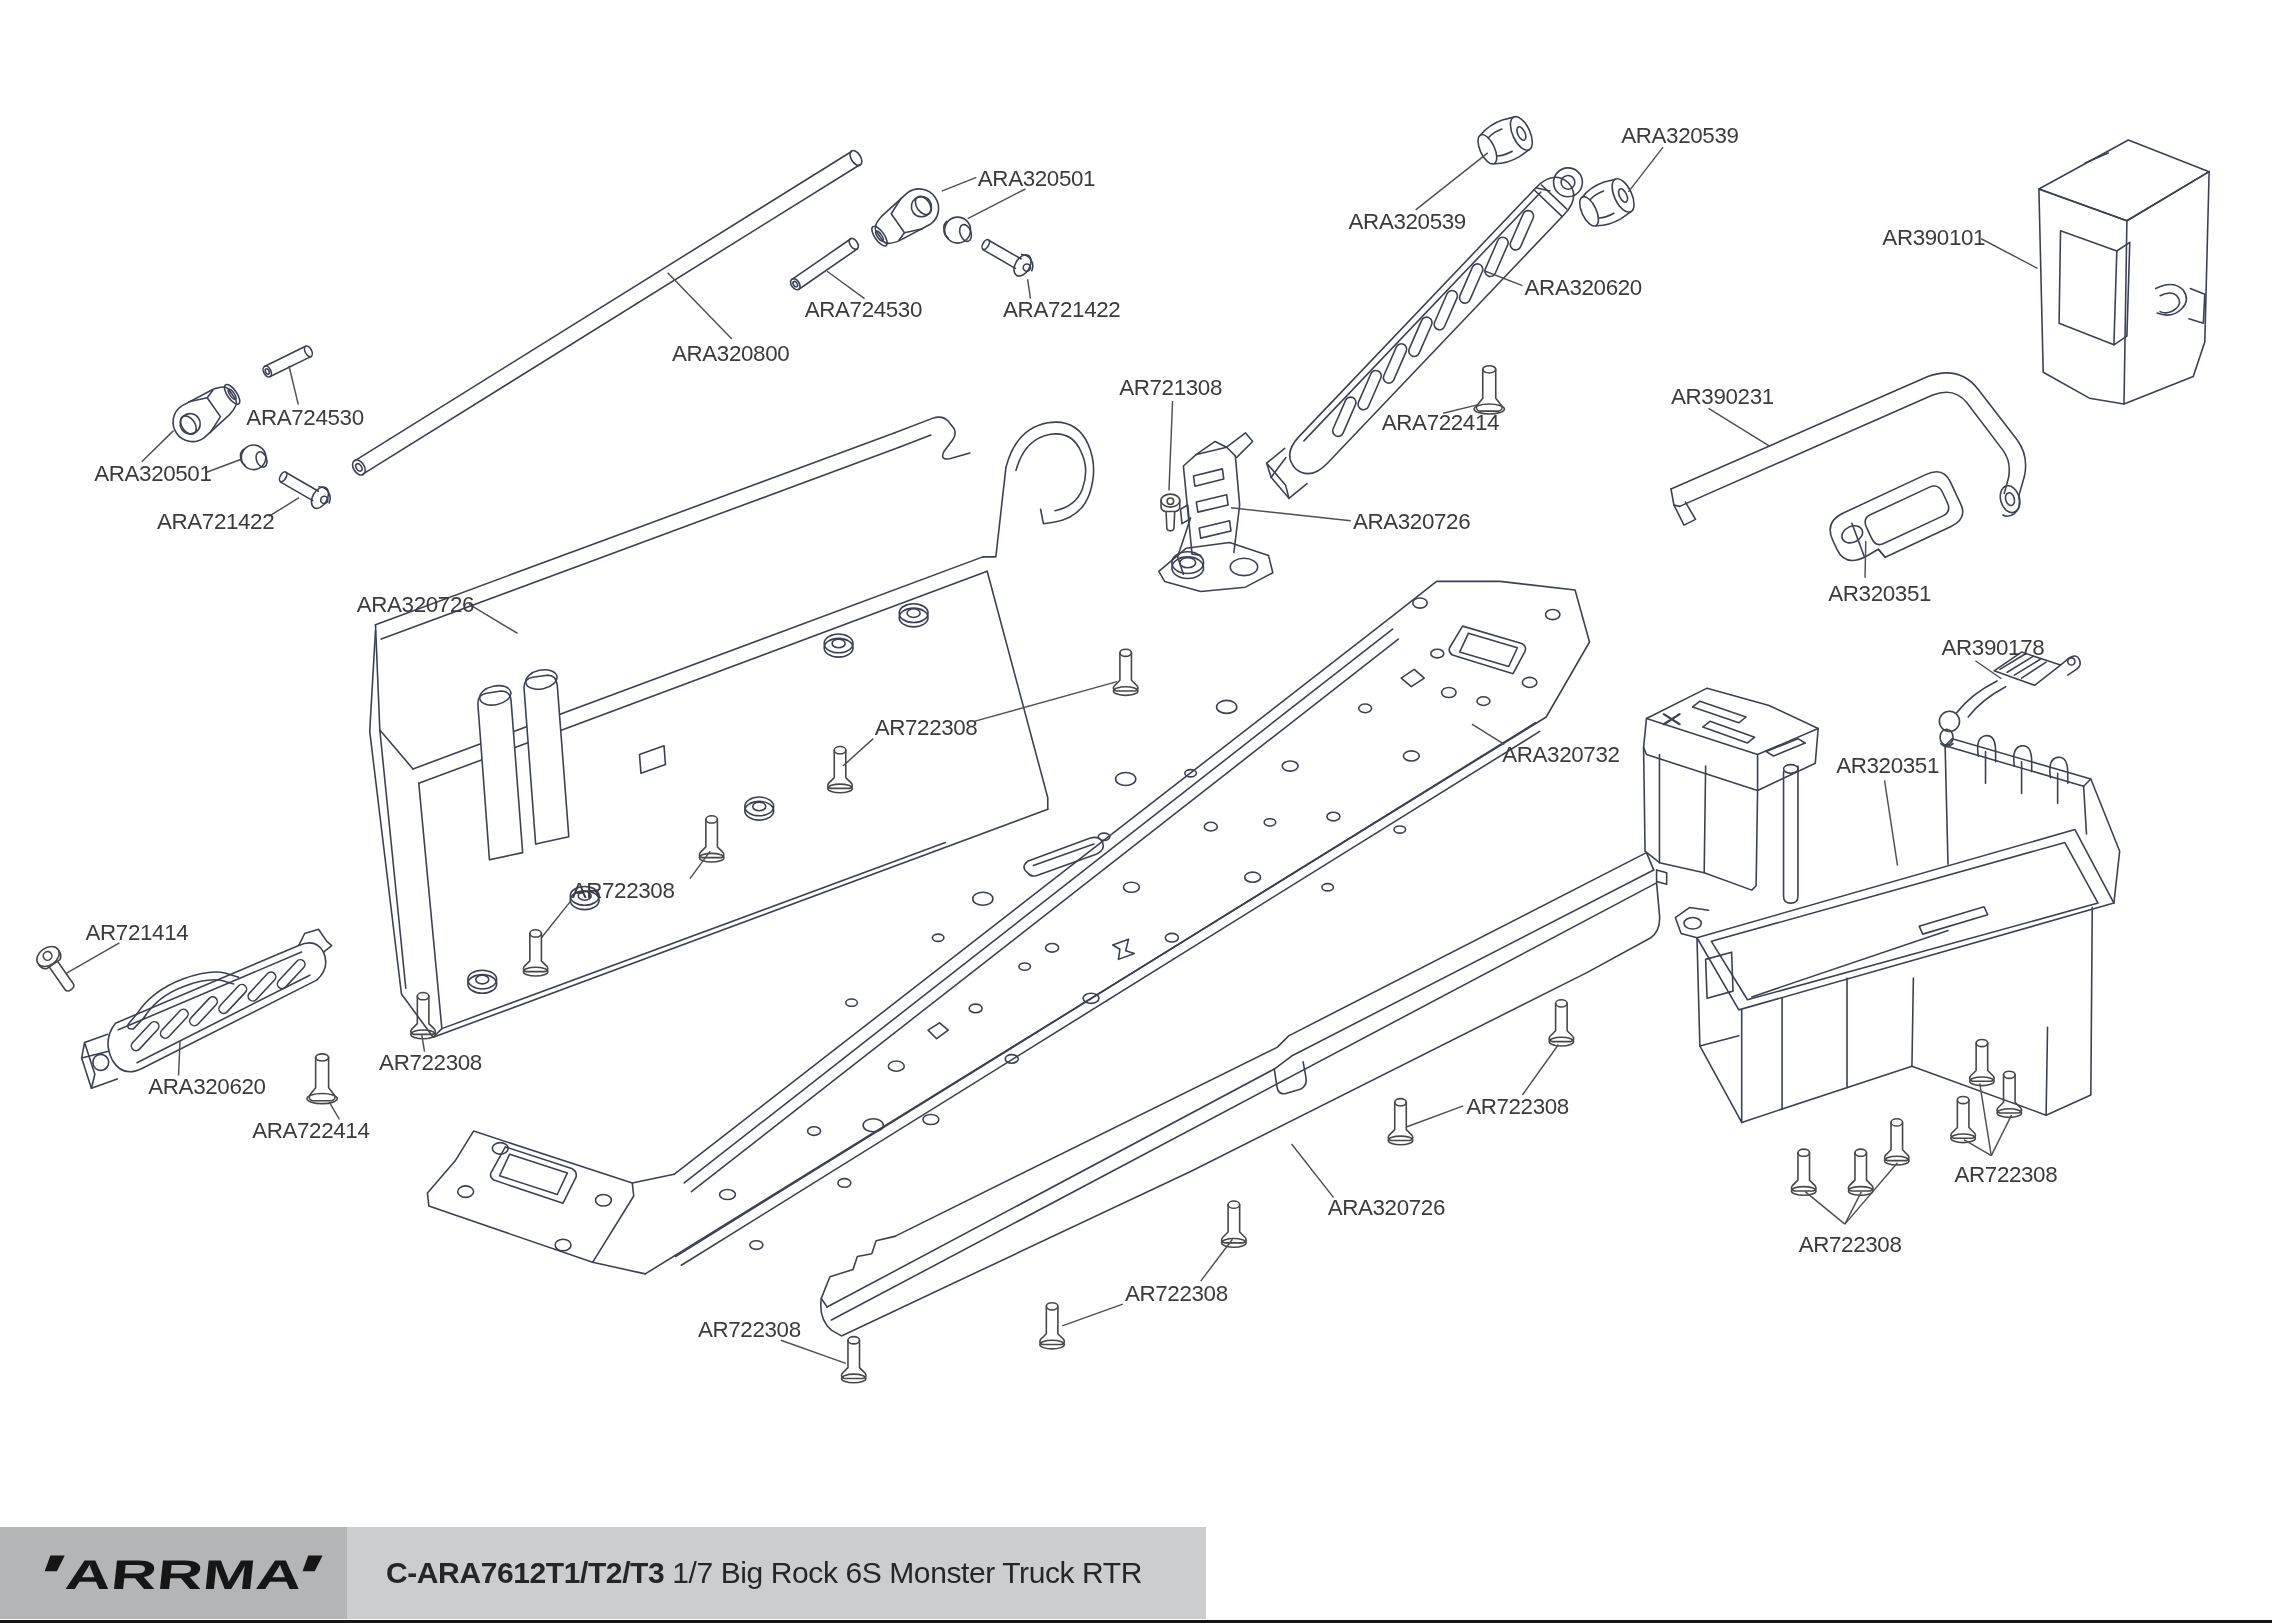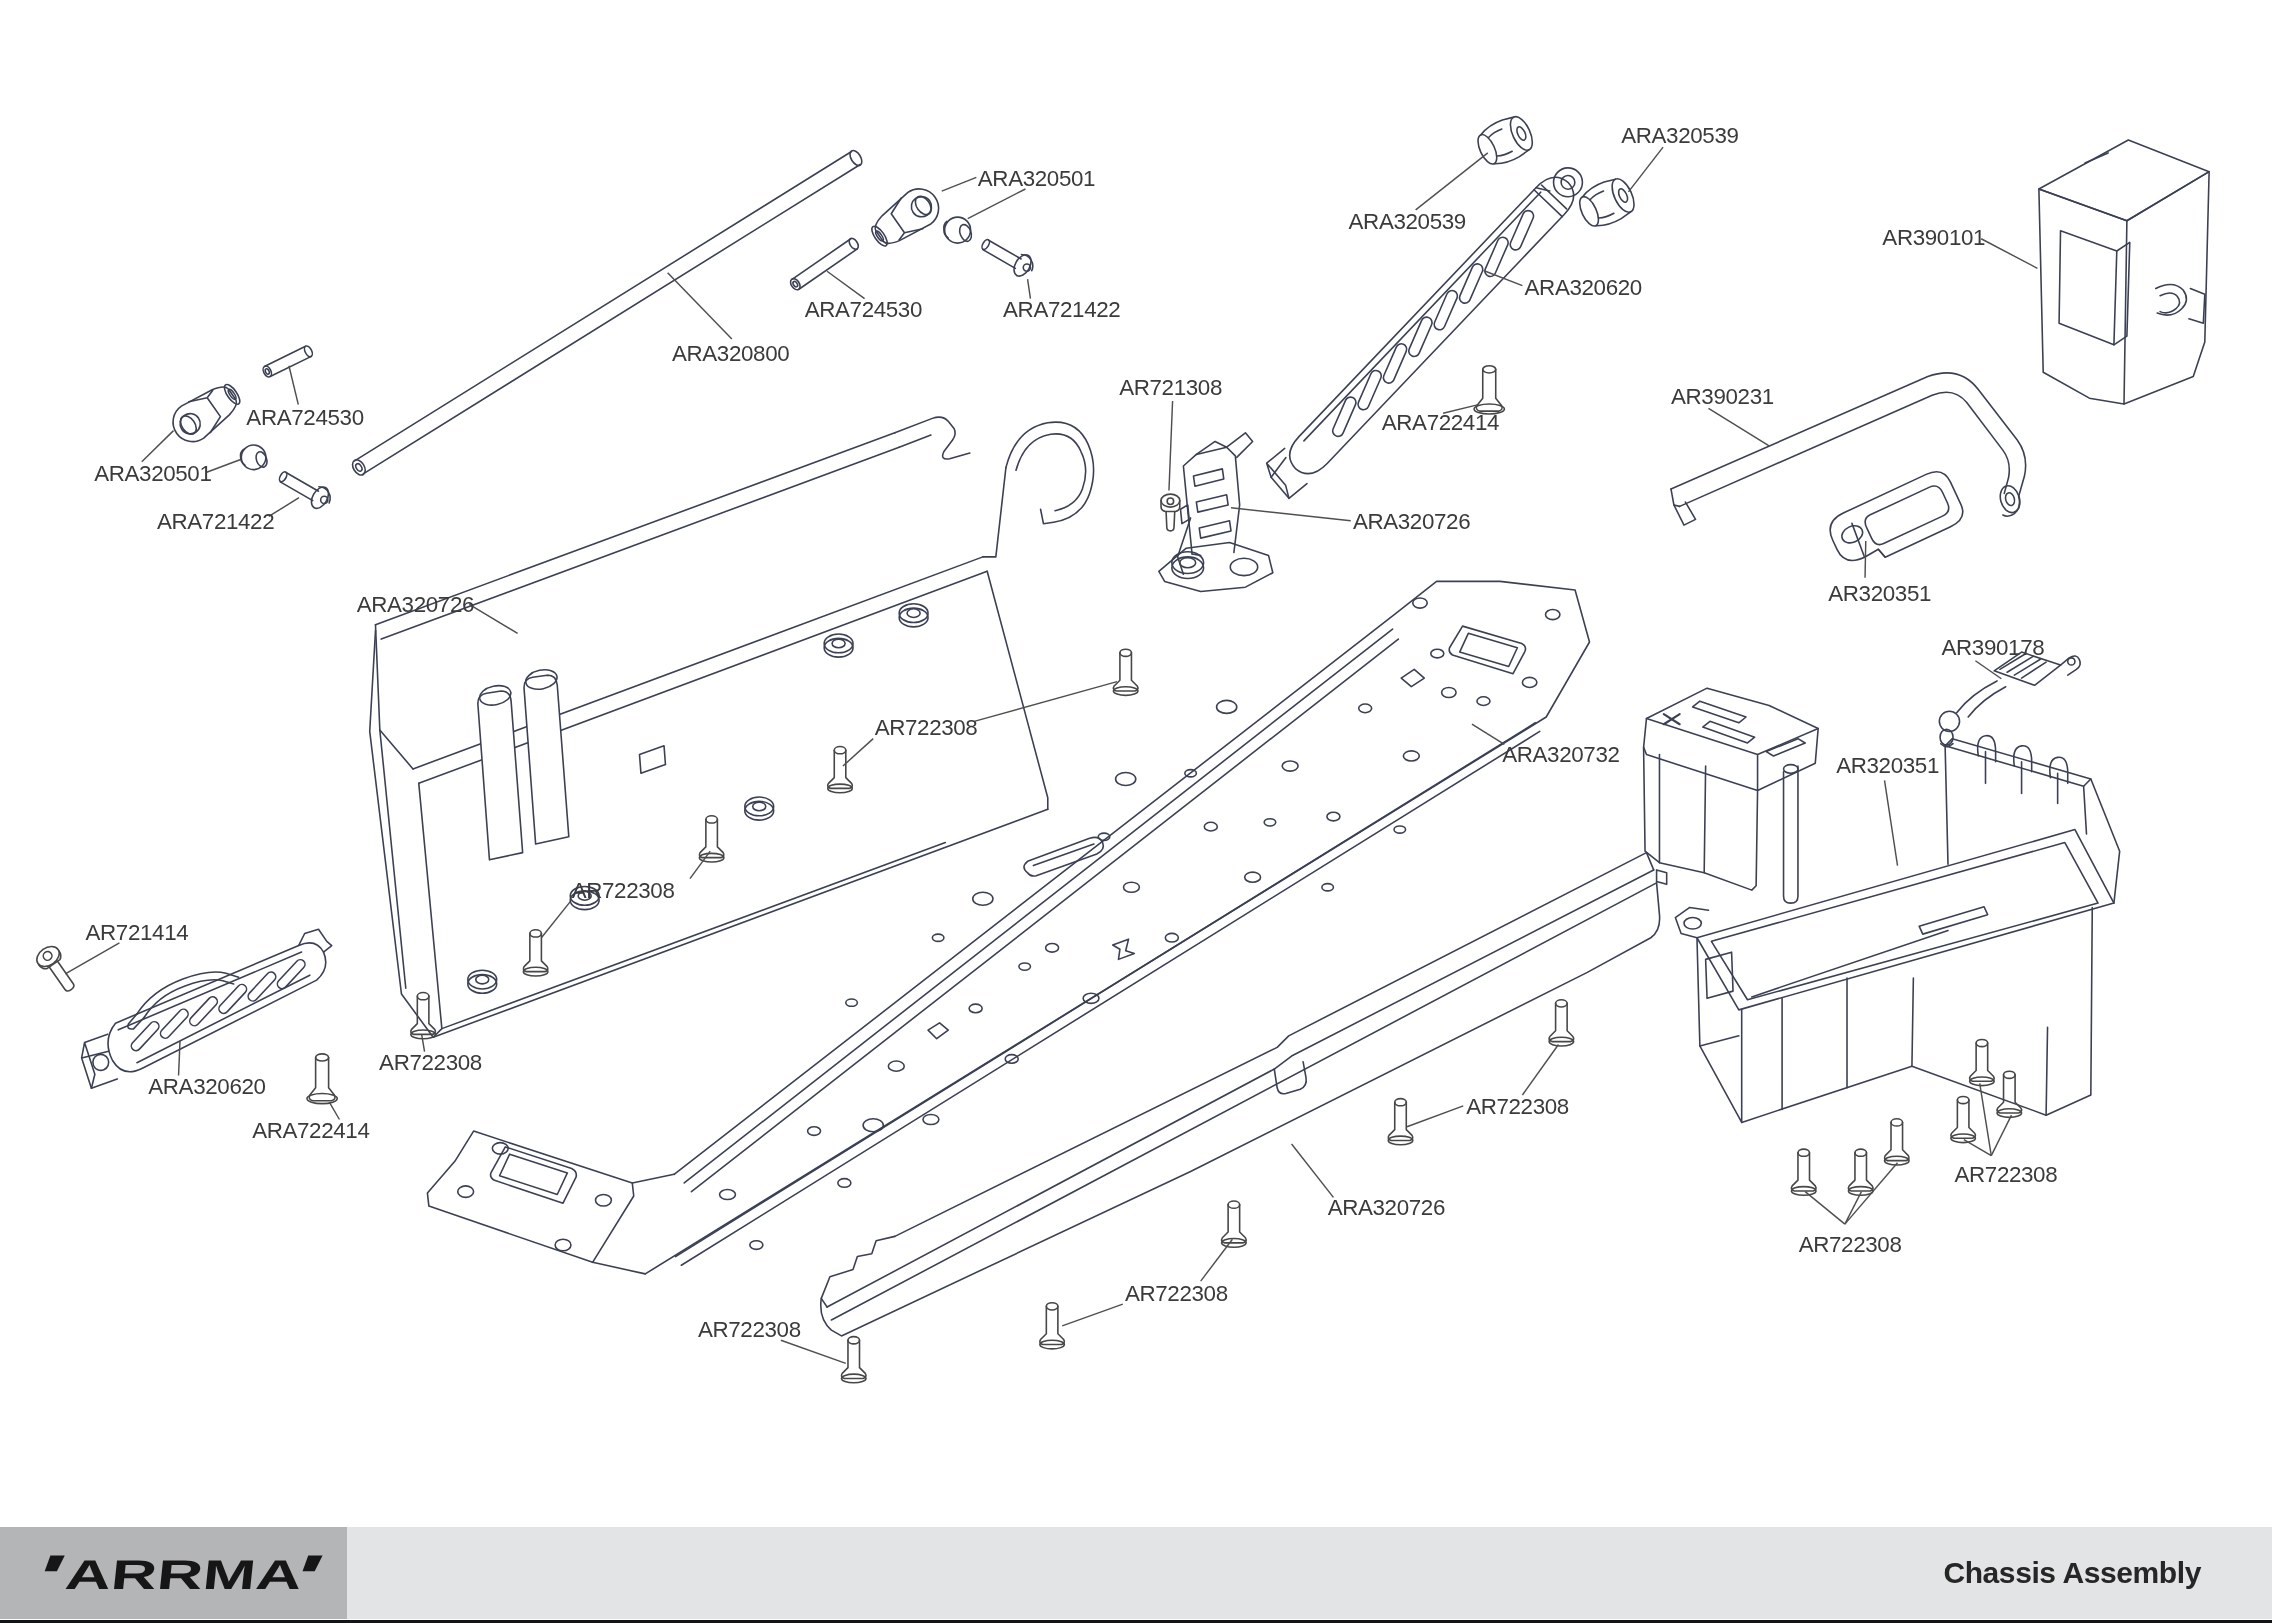--- a/index.html
+++ b/index.html
@@ -593,18 +593,18 @@
 <div class="footer">
   <div class="f-logo">
     <svg width="289" height="53" viewBox="0 0 400 74">
       <g fill="#161616">
         <path d="M10,12 h20 l-11,22 h-17 Z"></path>
         <path d="M370,12 h20 l-11,22 h-17 Z"></path>
       </g>
       <text x="200" y="58" text-anchor="middle" textLength="330" lengthAdjust="spacingAndGlyphs" font-family="Liberation Sans, DejaVu Sans, sans-serif" font-size="58" font-weight="bold" fill="#161616" transform="skewX(-6)">ARRMA</text>
     </svg>
   </div>
-  <div class="f-section">
-    <div class="txt">Chassis Assembly</div>
+  <div class="f-title">
+    <div class="txt"><b>C-ARA7612T1/T2/T3</b><span> 1/7 Big Rock 6S Monster Truck RTR</span></div>
   </div>
 </div>
 <div class="f-bar"></div>
 
 
 </body></html>

